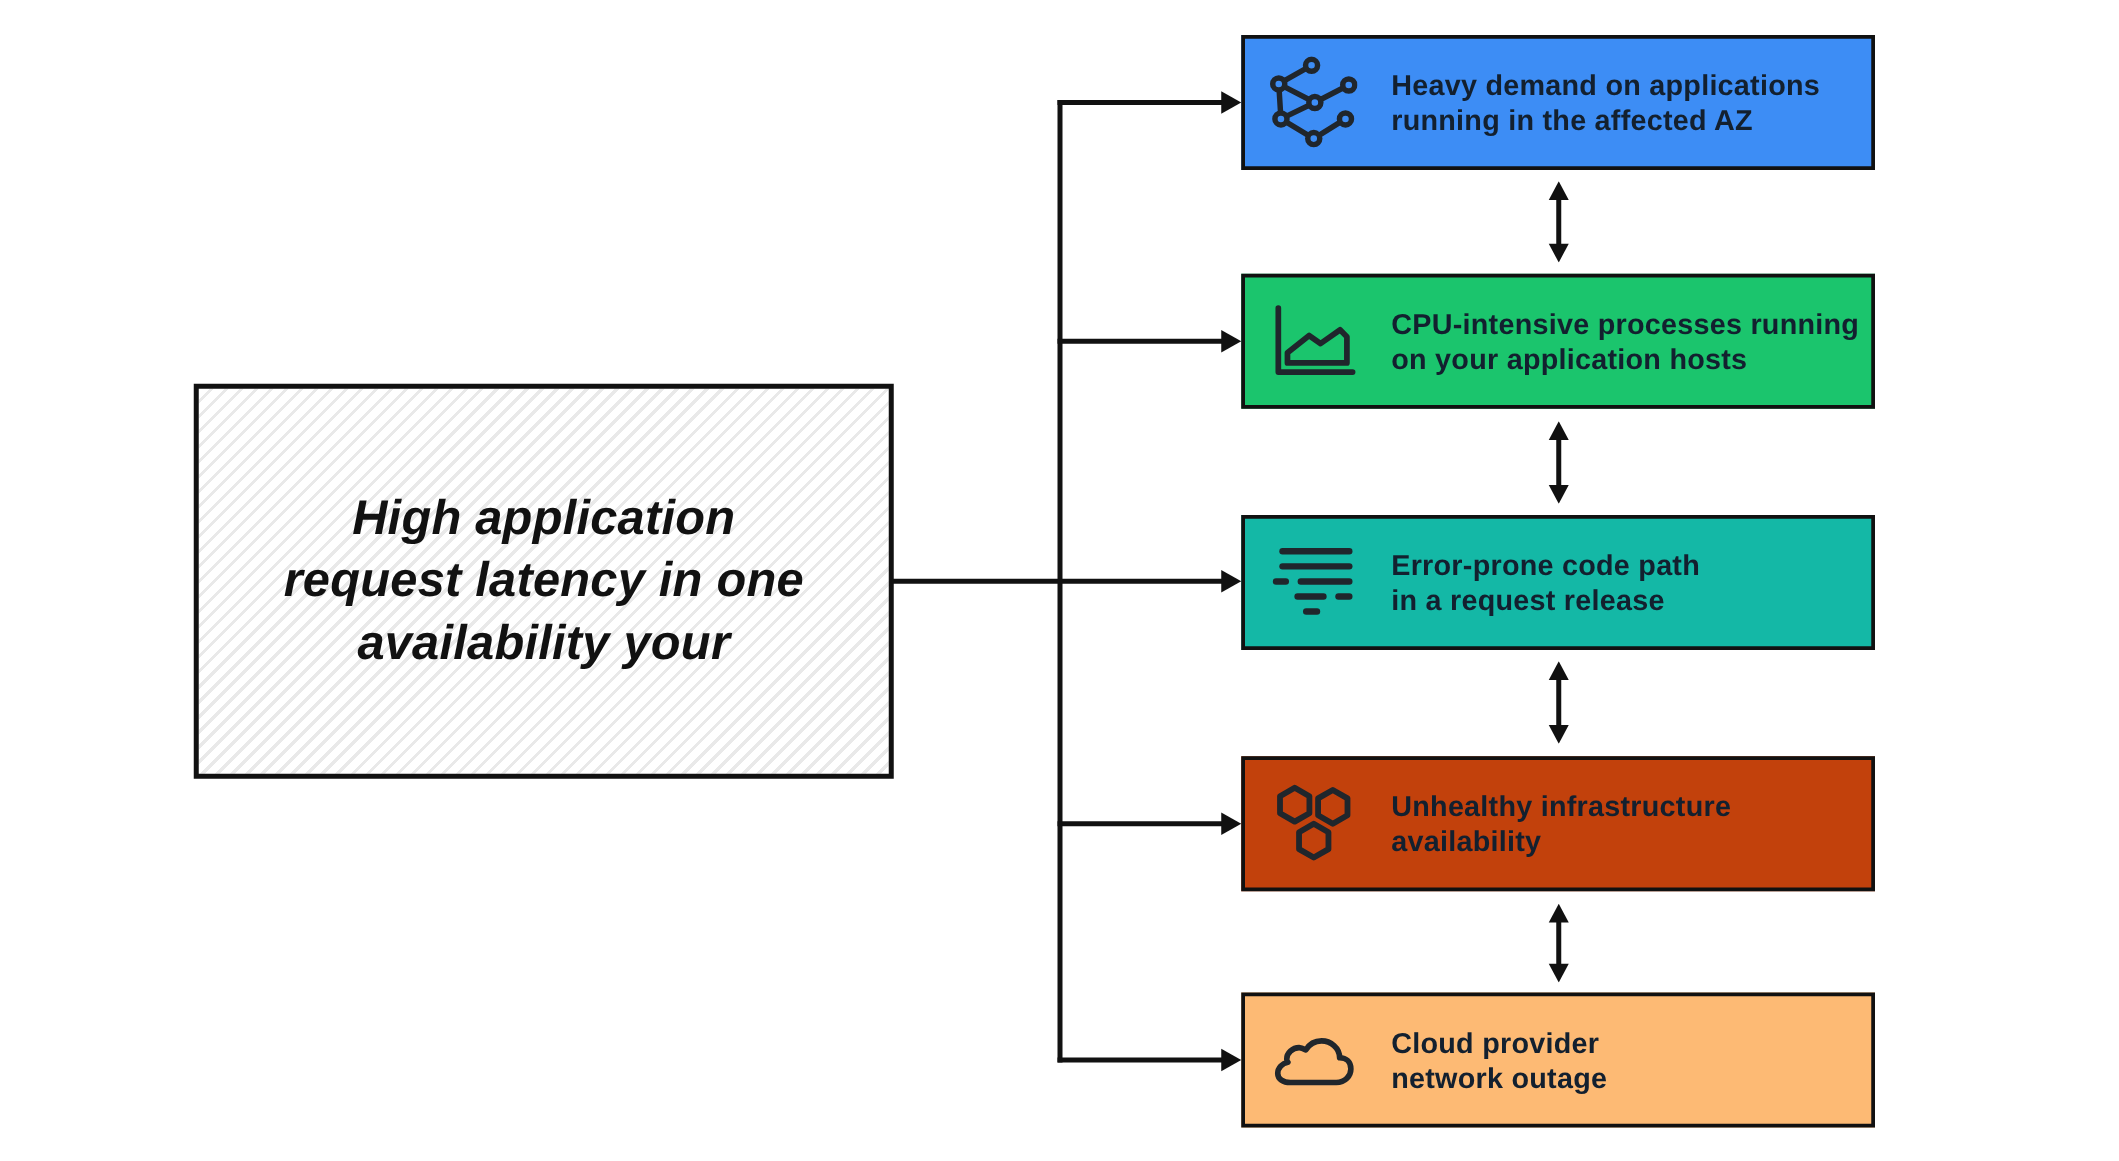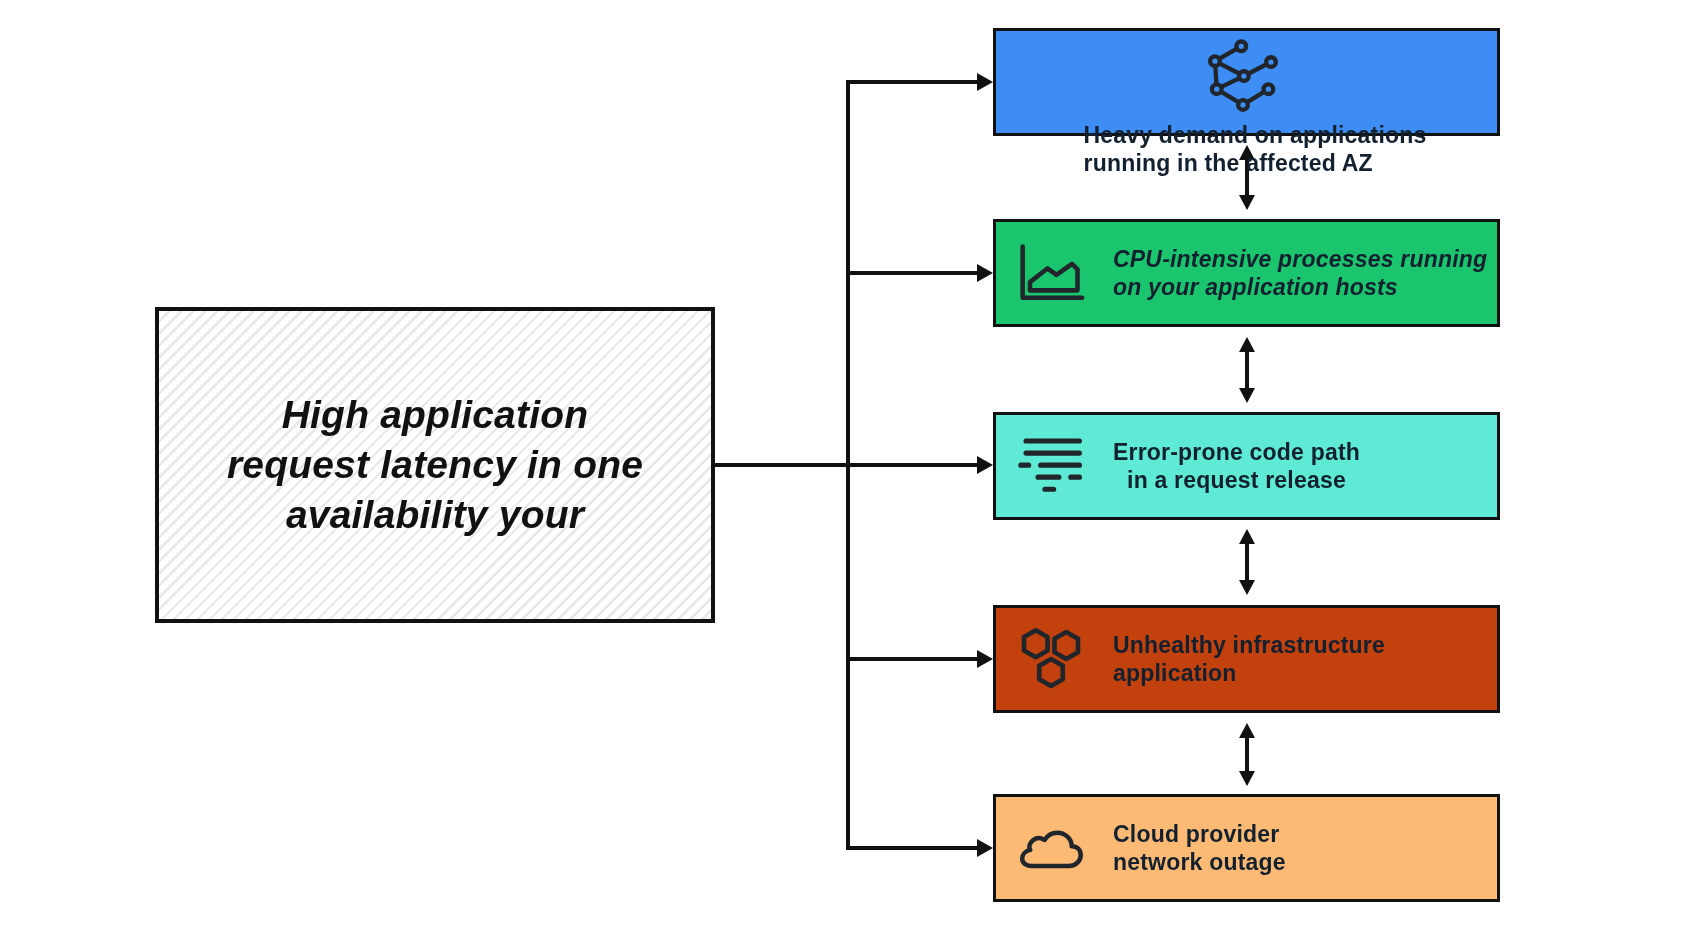--- a/index.html
+++ b/index.html
@@ -104,21 +104,21 @@
     <line x1="12" y1="12" x2="12" y2="54"></line>
     <polygon points="12,0 4,15 20,15"></polygon>
     <polygon points="12,66 4,51 20,51"></polygon>
   </svg>
   <svg class="biarrow" style="left:1235px; top:723px;" width="24" height="63">
     <line x1="12" y1="12" x2="12" y2="51"></line>
     <polygon points="12,0 4,15 20,15"></polygon>
     <polygon points="12,63 4,48 20,48"></polygon>
   </svg>
 
-  <div class="cause-box" style="top: 28px; background: rgb(61, 141, 245); flex-direction: column;">
+  <div class="cause-box" style="top: 28px; background: rgb(61, 141, 245);">
     <div class="icon-wrap">
       <svg width="70" height="74" viewBox="0 0 80 80">
         <g class="ico-stroke" stroke-width="5">
           <line x1="8" y1="23" x2="38" y2="6"></line>
           <line x1="8" y1="23" x2="41" y2="40"></line>
           <line x1="8" y1="23" x2="10" y2="55"></line>
           <line x1="41" y1="40" x2="72" y2="24"></line>
           <line x1="10" y1="55" x2="41" y2="40"></line>
           <line x1="10" y1="55" x2="40" y2="73"></line>
           <line x1="40" y1="73" x2="69" y2="55"></line>
@@ -133,34 +133,34 @@
           <circle cx="40" cy="73" r="5.5" fill="#3D8DF5"></circle>
         </g>
       </svg>
     </div>
     <div class="cause-label">
       <div>Heavy demand on applications</div>
       <div>running in the affected AZ</div>
     </div>
   </div>
 
-  <div class="cause-box" style="top: 219px; background: rgb(27, 197, 109); font-style: italic;">
+  <div class="cause-box" style="top: 219px; background: rgb(27, 197, 109);">
     <div class="icon-wrap">
       <svg width="74" height="64" viewBox="0 0 80 70">
         <path class="ico-stroke" stroke-width="5" d="M9 6 L9 62 L74 62"></path>
         <path class="ico-stroke" stroke-width="5" d="M17 54 L17 45 L36 30 L46 37 L63 25 L69 31 L69 54 Z"></path>
       </svg>
     </div>
     <div class="cause-label">
       <div>CPU-intensive processes running</div>
       <div>on your application hosts</div>
     </div>
   </div>
 
-  <div class="cause-box" style="top: 412px; background: #5eead4; text-align: center;">
+  <div class="cause-box" style="top: 412px; background: #14b8a6;">
     <div class="icon-wrap">
       <svg width="70" height="62" viewBox="0 0 80 72">
         <g class="ico-fill">
           <rect x="8" y="4" width="68" height="6" rx="3"></rect>
           <rect x="8" y="18" width="68" height="6" rx="3"></rect>
           <rect x="2" y="32" width="15" height="6" rx="3"></rect>
           <rect x="25" y="32" width="51" height="6" rx="3"></rect>
           <rect x="22" y="46" width="30" height="6" rx="3"></rect>
           <rect x="60" y="46" width="16" height="6" rx="3"></rect>
           <rect x="30" y="60" width="16" height="6" rx="3"></rect>
@@ -178,21 +178,21 @@
       <svg width="66" height="66" viewBox="0 0 78 78">
         <g class="ico-stroke" stroke-width="5.5">
           <polygon points="21,5 34.9,13 34.9,29 21,37 7.1,29 7.1,13"></polygon>
           <polygon points="57,7 70.9,15 70.9,31 57,39 43.1,31 43.1,15"></polygon>
           <polygon points="39,39 52.9,47 52.9,63 39,71 25.1,63 25.1,47"></polygon>
         </g>
       </svg>
     </div>
     <div class="cause-label">
       <div>Unhealthy infrastructure</div>
-      <div>application</div>
+      <div>availability</div>
     </div>
   </div>
 
   <div class="cause-box" style="top: 794px; background: #fdba74;">
     <div class="icon-wrap">
       <svg width="72" height="54" viewBox="0 0 80 56">
         <path class="ico-stroke" stroke-width="5" d="M19 48 H60 C68 48 73 42 73 36 C73 30 69 26 63 26 C63 17 55 11 47 11 C41 11 36 14 33 19 C31 18 29 17 27 17 C21 17 16 22 16 27 C16 28 16 29 17 30 C12 31 8 35 8 40 C8 45 13 48 19 48 Z"></path>
       </svg>
     </div>
     <div class="cause-label">

